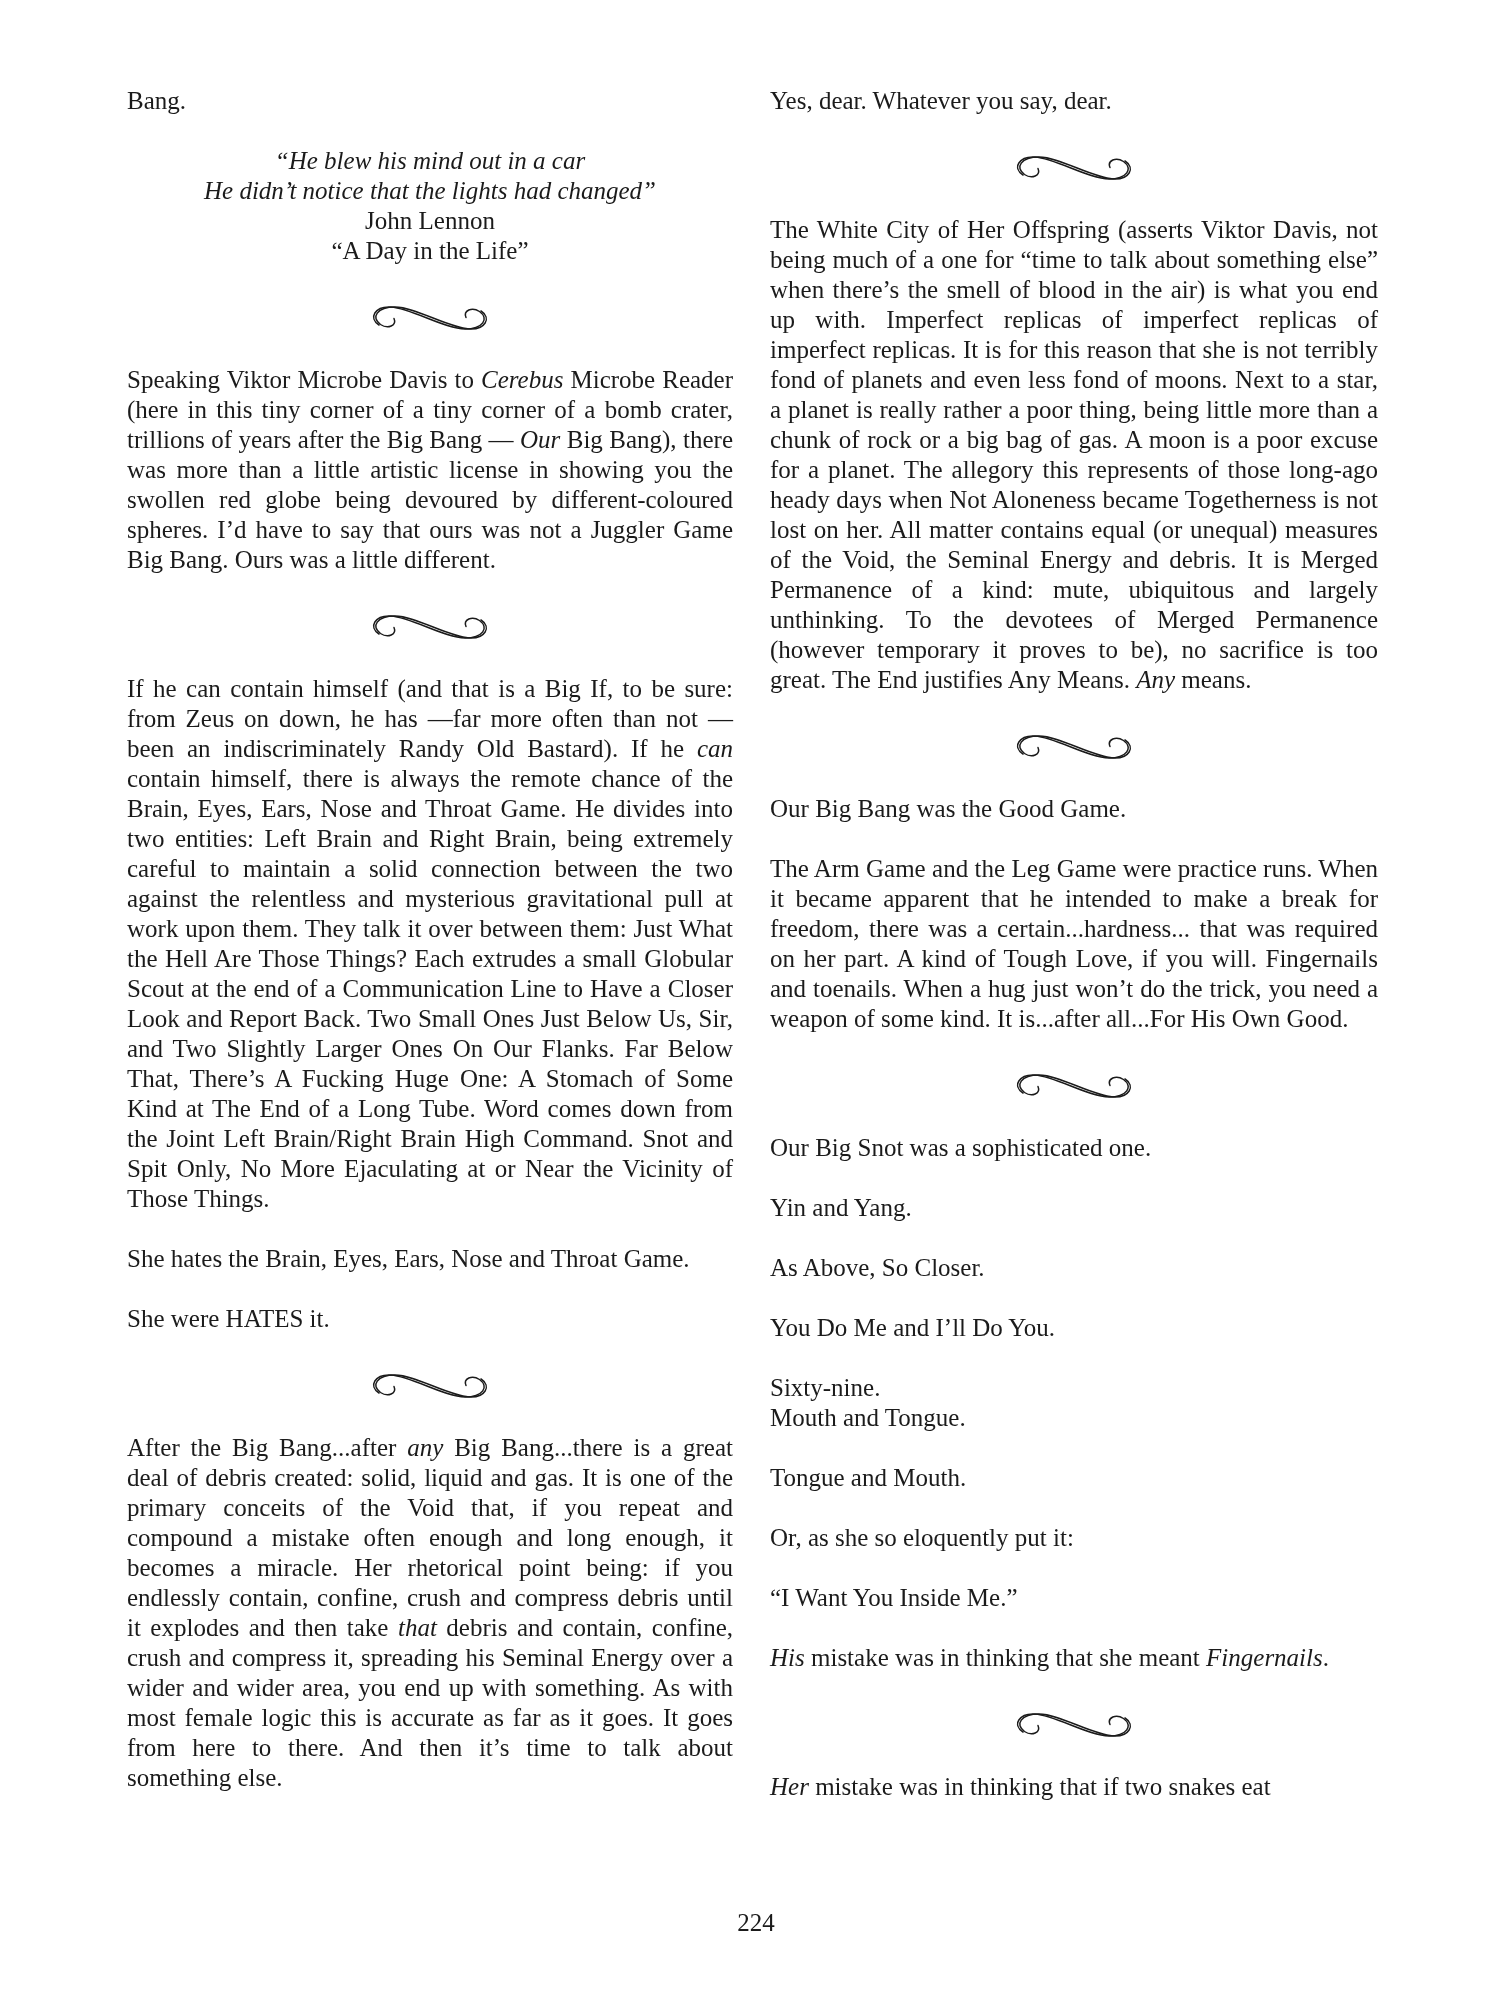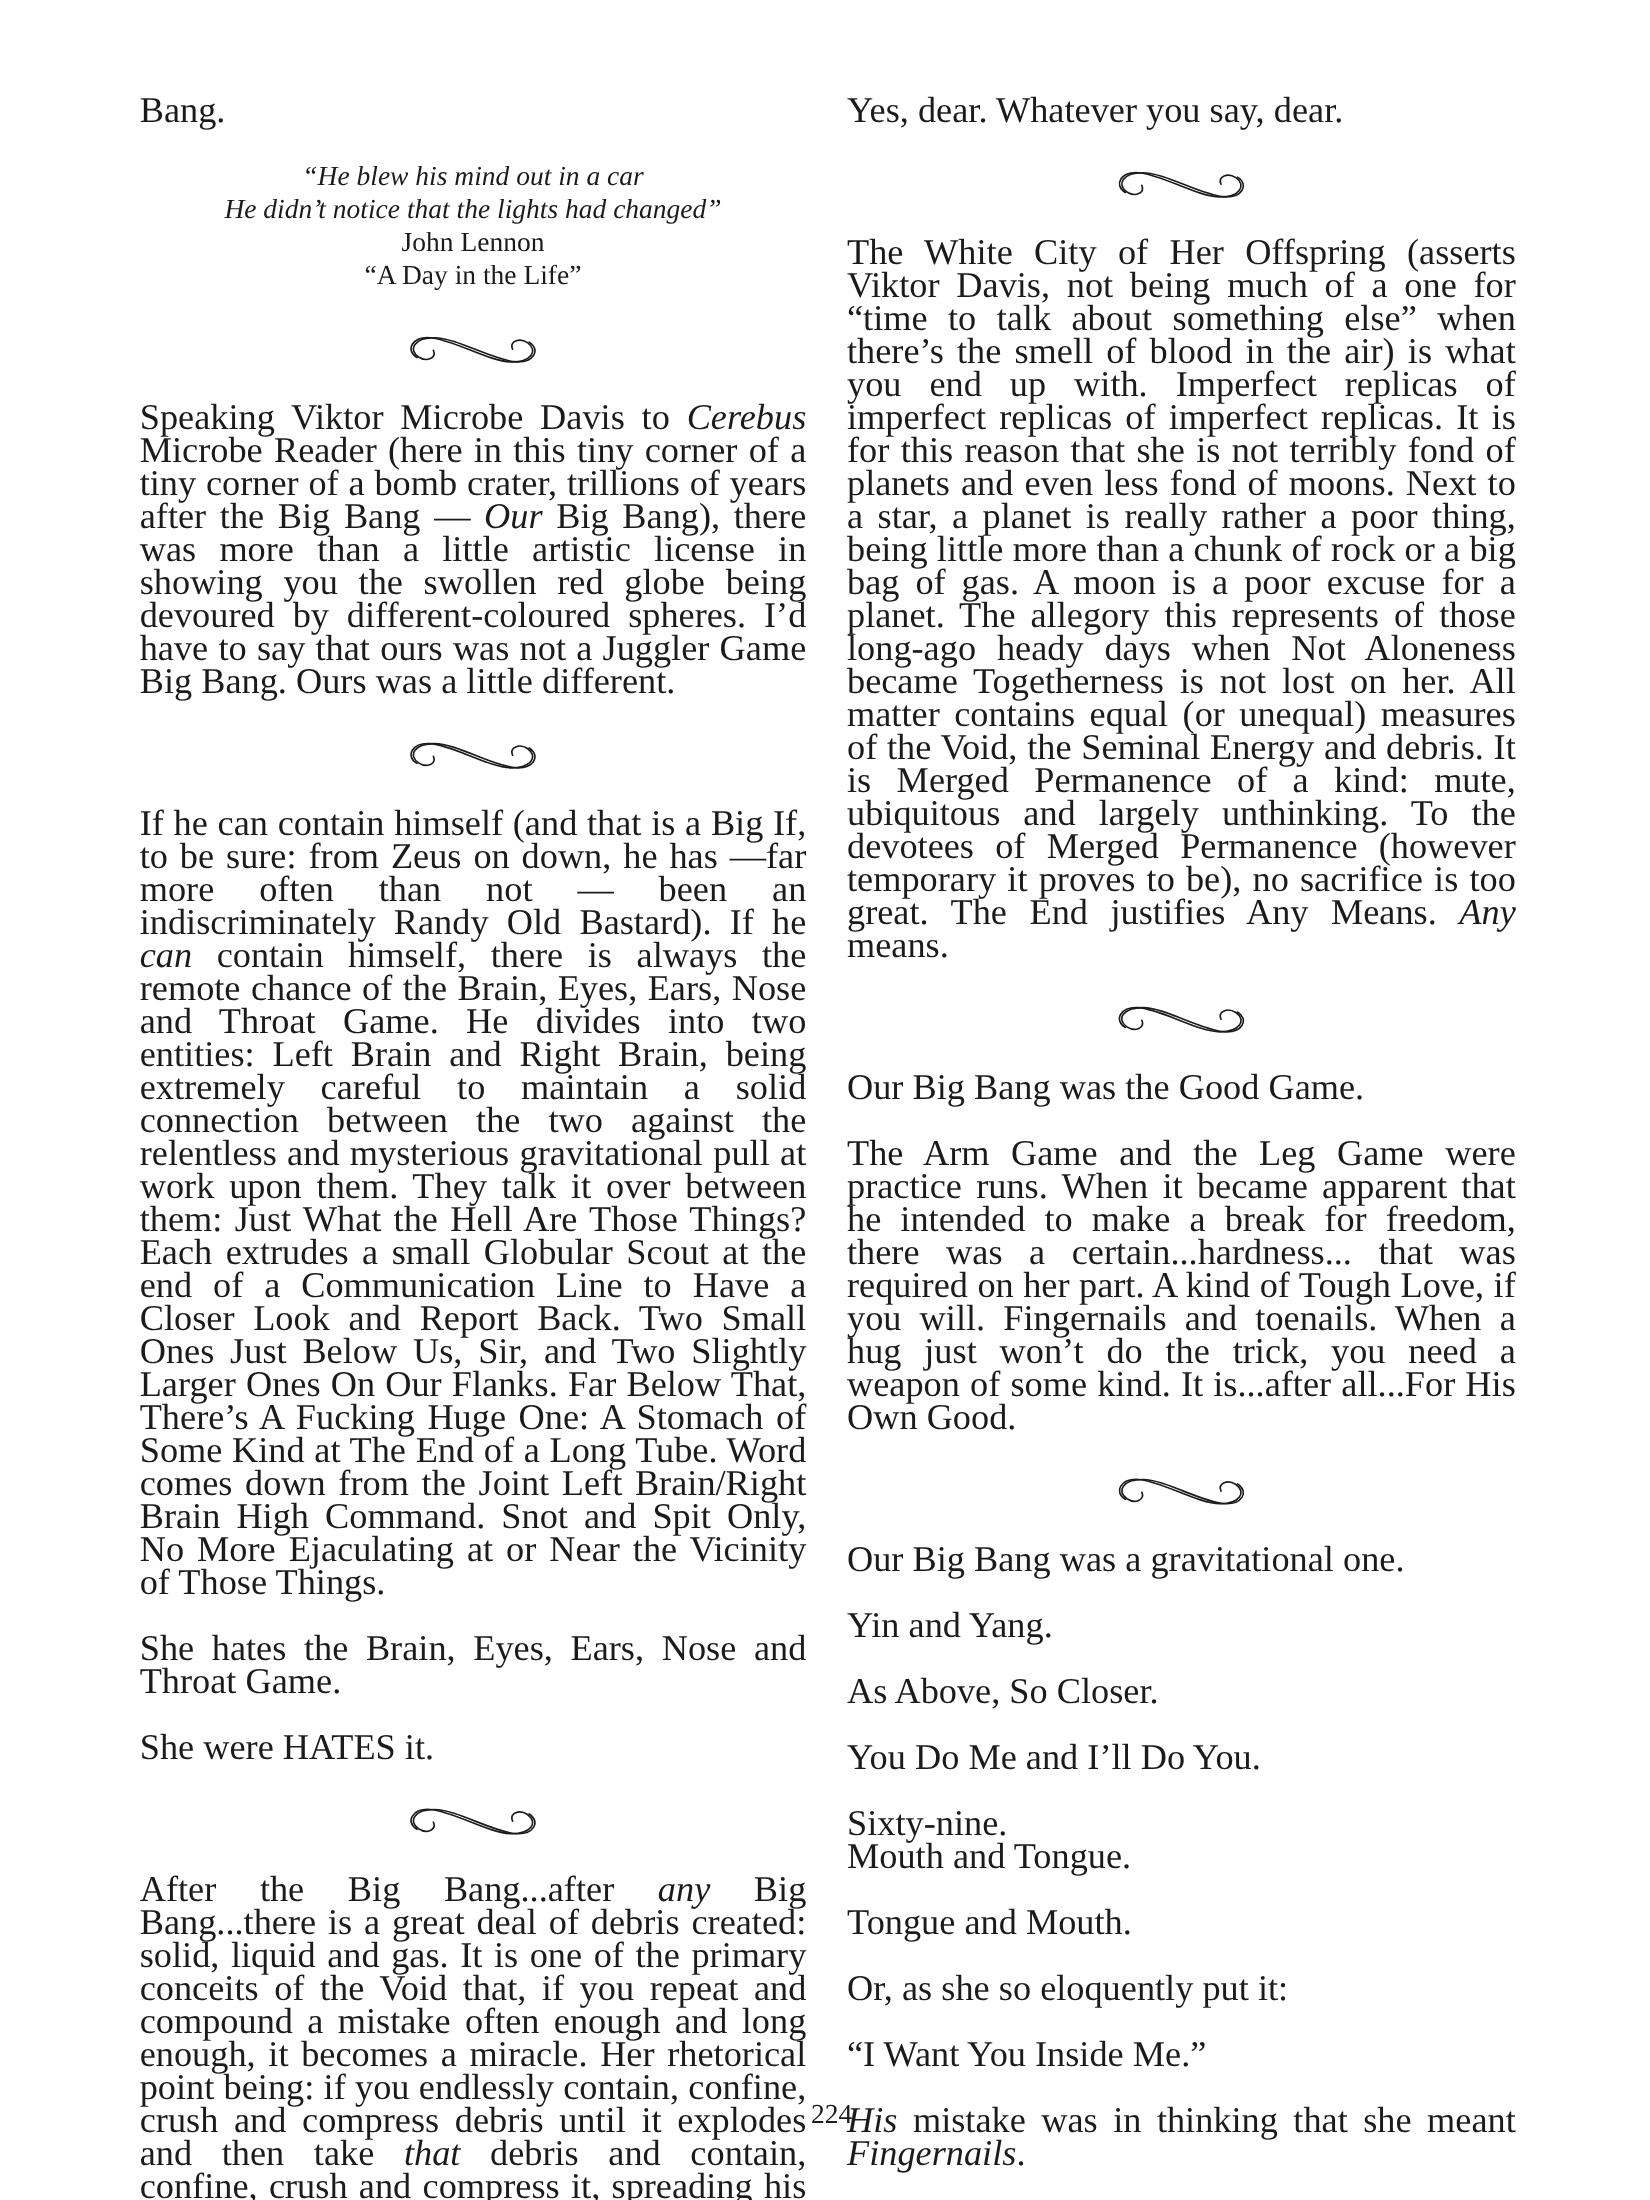--- a/index.html
+++ b/index.html
@@ -9,21 +9,21 @@
     background:#ffffff;
     color:#1b1b1b;
     font-family:"Liberation Serif", serif;
     overflow:hidden;
   }
   .col{position:absolute;top:86px;}
   .col-left{left:127px;width:606px;}
   .col-right{left:770px;width:608px;}
   .col p{
     margin:0 0 30px 0;
-    font-size:33px;
+    font-size:25px;
     line-height:30px;
     text-align:justify;
   }
   .col p em, .quote em{font-style:italic;}
   .quote{
     margin:20px 0 30px 0;
     text-align:center;
     font-size:25px;
     line-height:30px;
   }
@@ -108,21 +108,21 @@
       <p><span>Our Big Bang was the Good Game.</span></p>
       <p><span>The Arm Game and the Leg Game were practice runs. When it became apparent that he intended to make a break for freedom, there was a certain...hardness... that was required on her part. A kind of Tough Love, if you will. Fingernails and toenails. When a hug just won’t do the trick, you need a weapon of some kind. It is...after all...For His Own Good.</span></p>
       <div class="divider">
     <svg width="130" height="44" viewBox="0 0 130 44" aria-hidden="true">
       <g fill="none" stroke="#1b1b1b" stroke-width="1.5" stroke-linecap="round">
         <path d="M14 29 C 3 22 10 10 26 11 C 47 12.5 80 33 100 33 C 118 33 124.5 22.5 114.5 15.5 C 107 10.5 98 14.5 101 21.5"></path>
         <path d="M116 15 C 127 22 120 34 104 33 C 83 31.5 50 11 30 11 C 12 11 5.5 21.5 15.5 28.5 C 23 33.5 32 29.5 29 22.5"></path>
       </g>
     </svg>
   </div>
-      <p><span>Our Big Bang was a gravitational one.</span></p>
+      <p><span>Our Big Snot was a sophisticated one.</span></p>
       <p><span>Yin and Yang.</span></p>
       <p><span>As Above, So Closer.</span></p>
       <p><span>You Do Me and I’ll Do You.</span></p>
       <p><span>Sixty-nine.</span><br><span>Mouth and Tongue.</span></p>
       <p><span>Tongue and Mouth.</span></p>
       <p><span>Or, as she so eloquently put it:</span></p>
       <p><span>“I Want You Inside Me.”</span></p>
       <p><em>His</em><span> mistake was in thinking that she meant </span><em>Fingernails</em><span>.</span></p>
       <div class="divider">
     <svg width="130" height="44" viewBox="0 0 130 44" aria-hidden="true">

